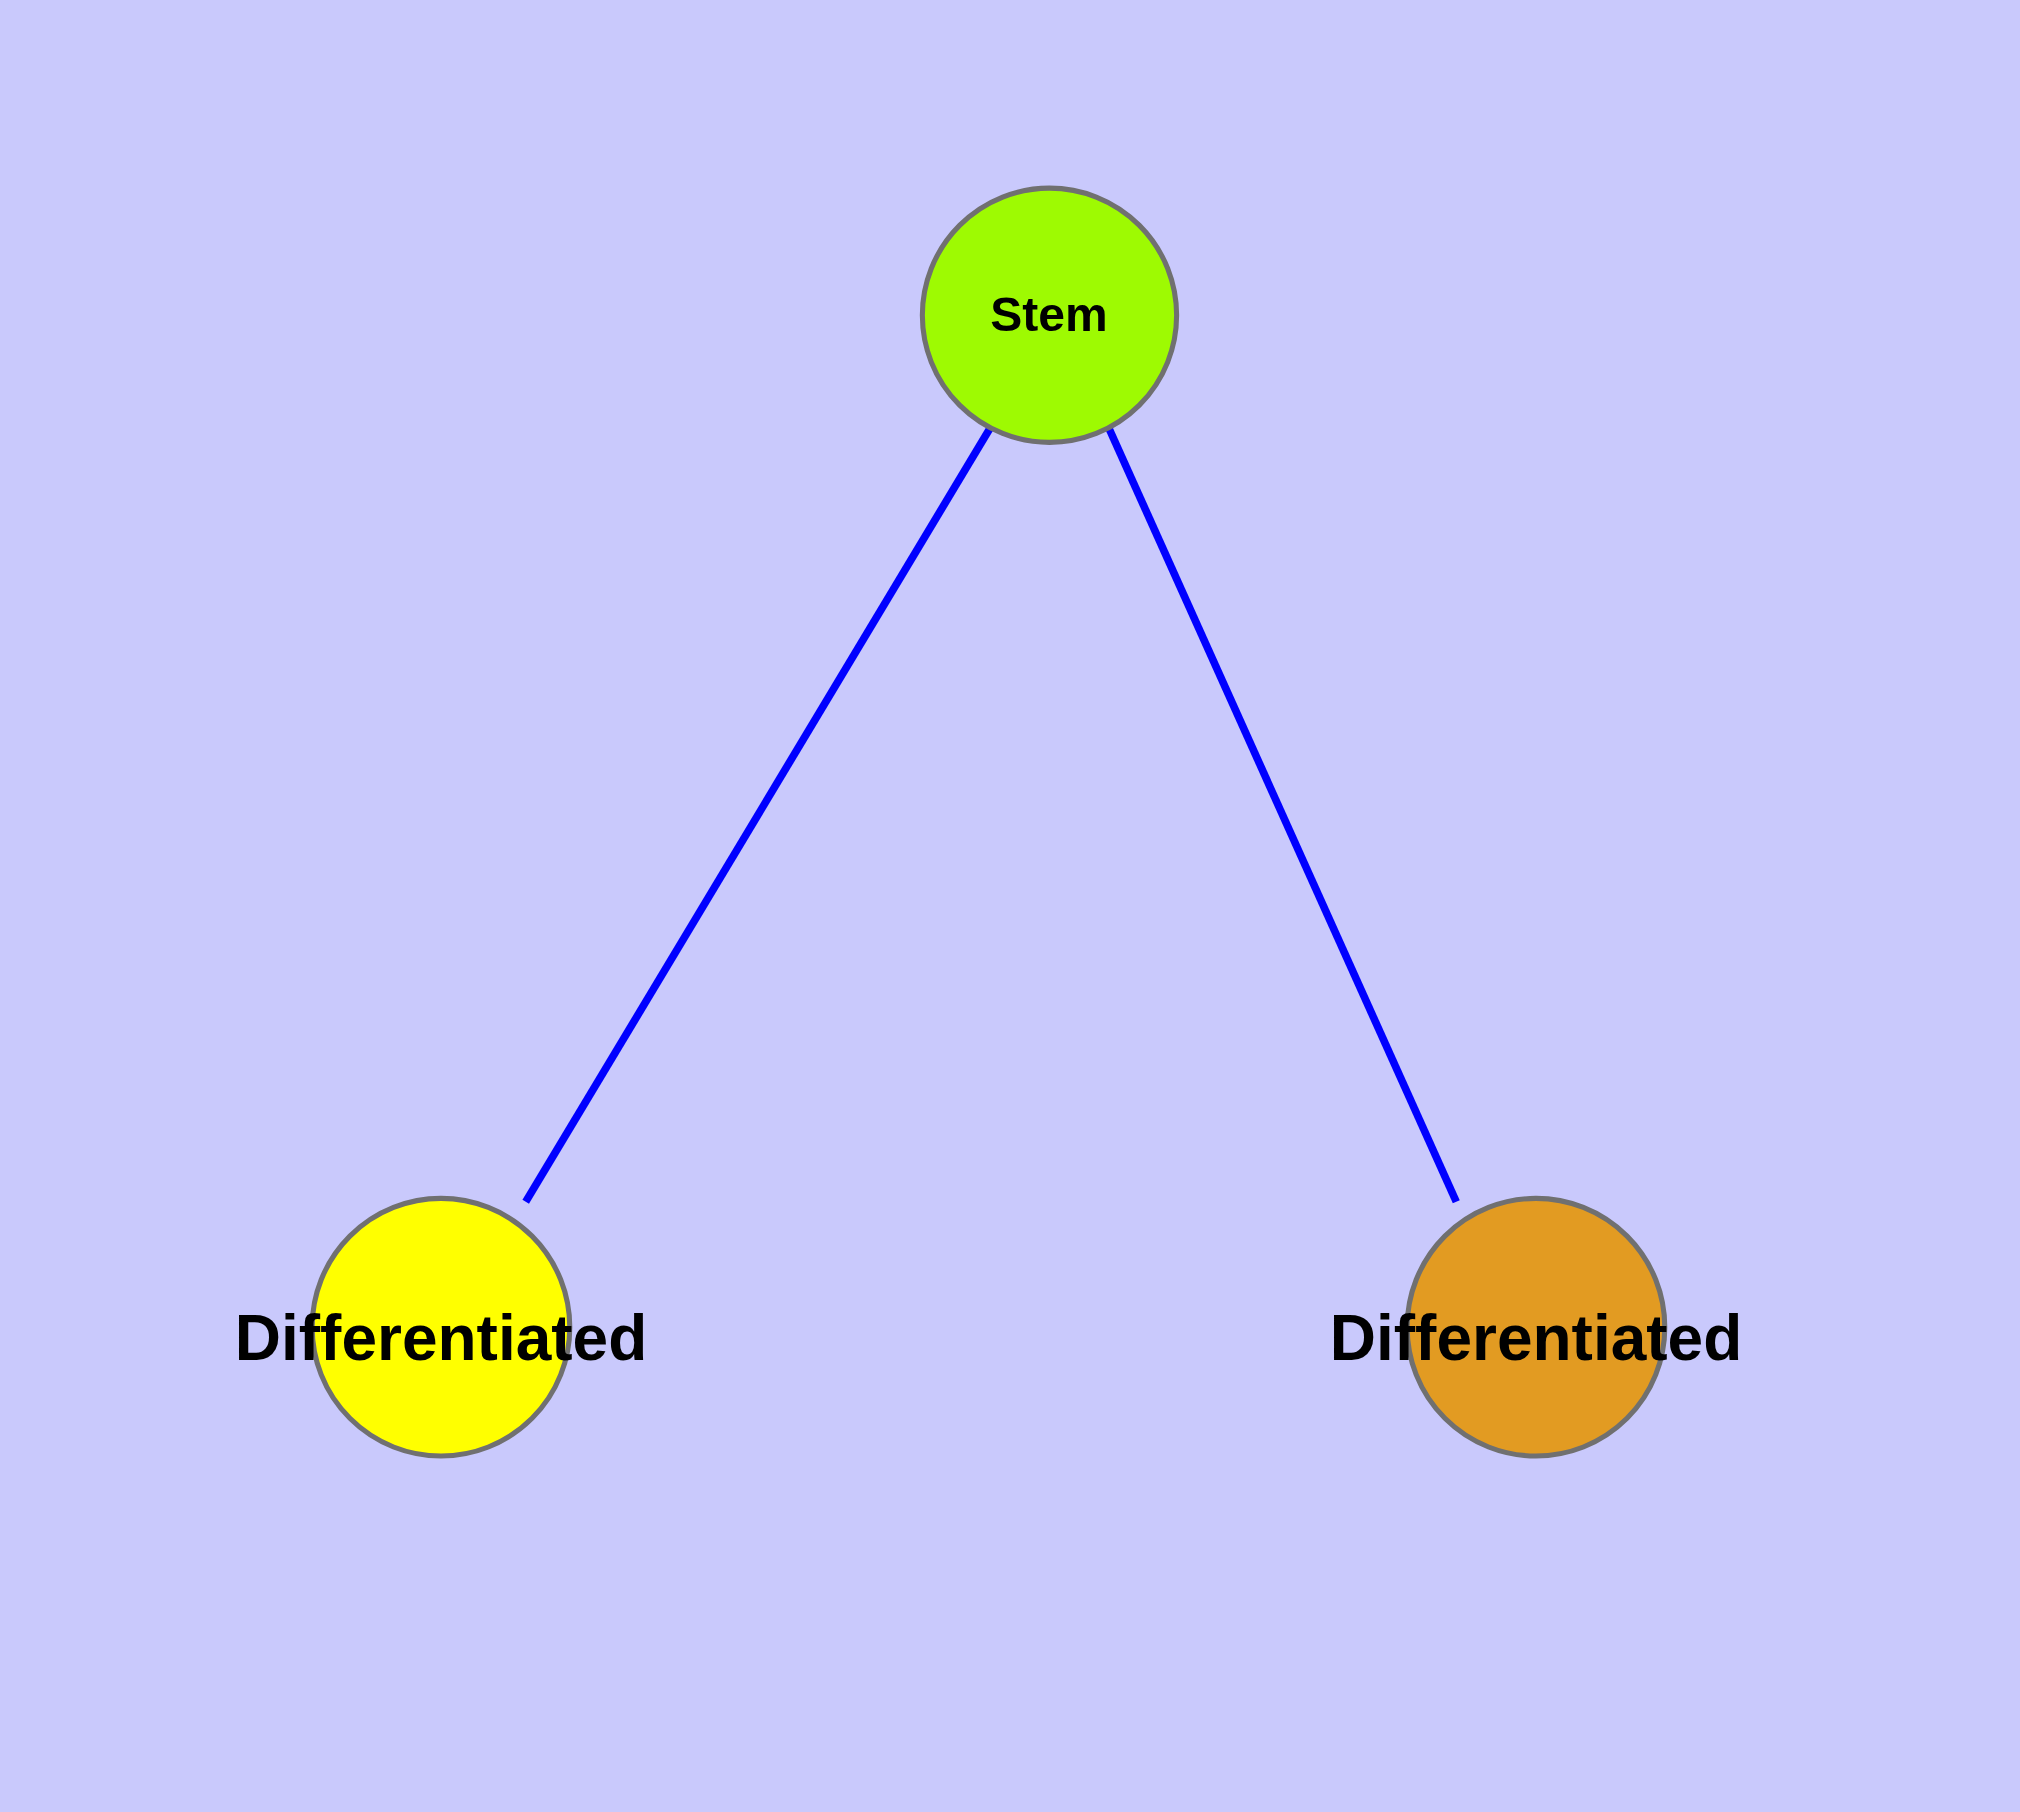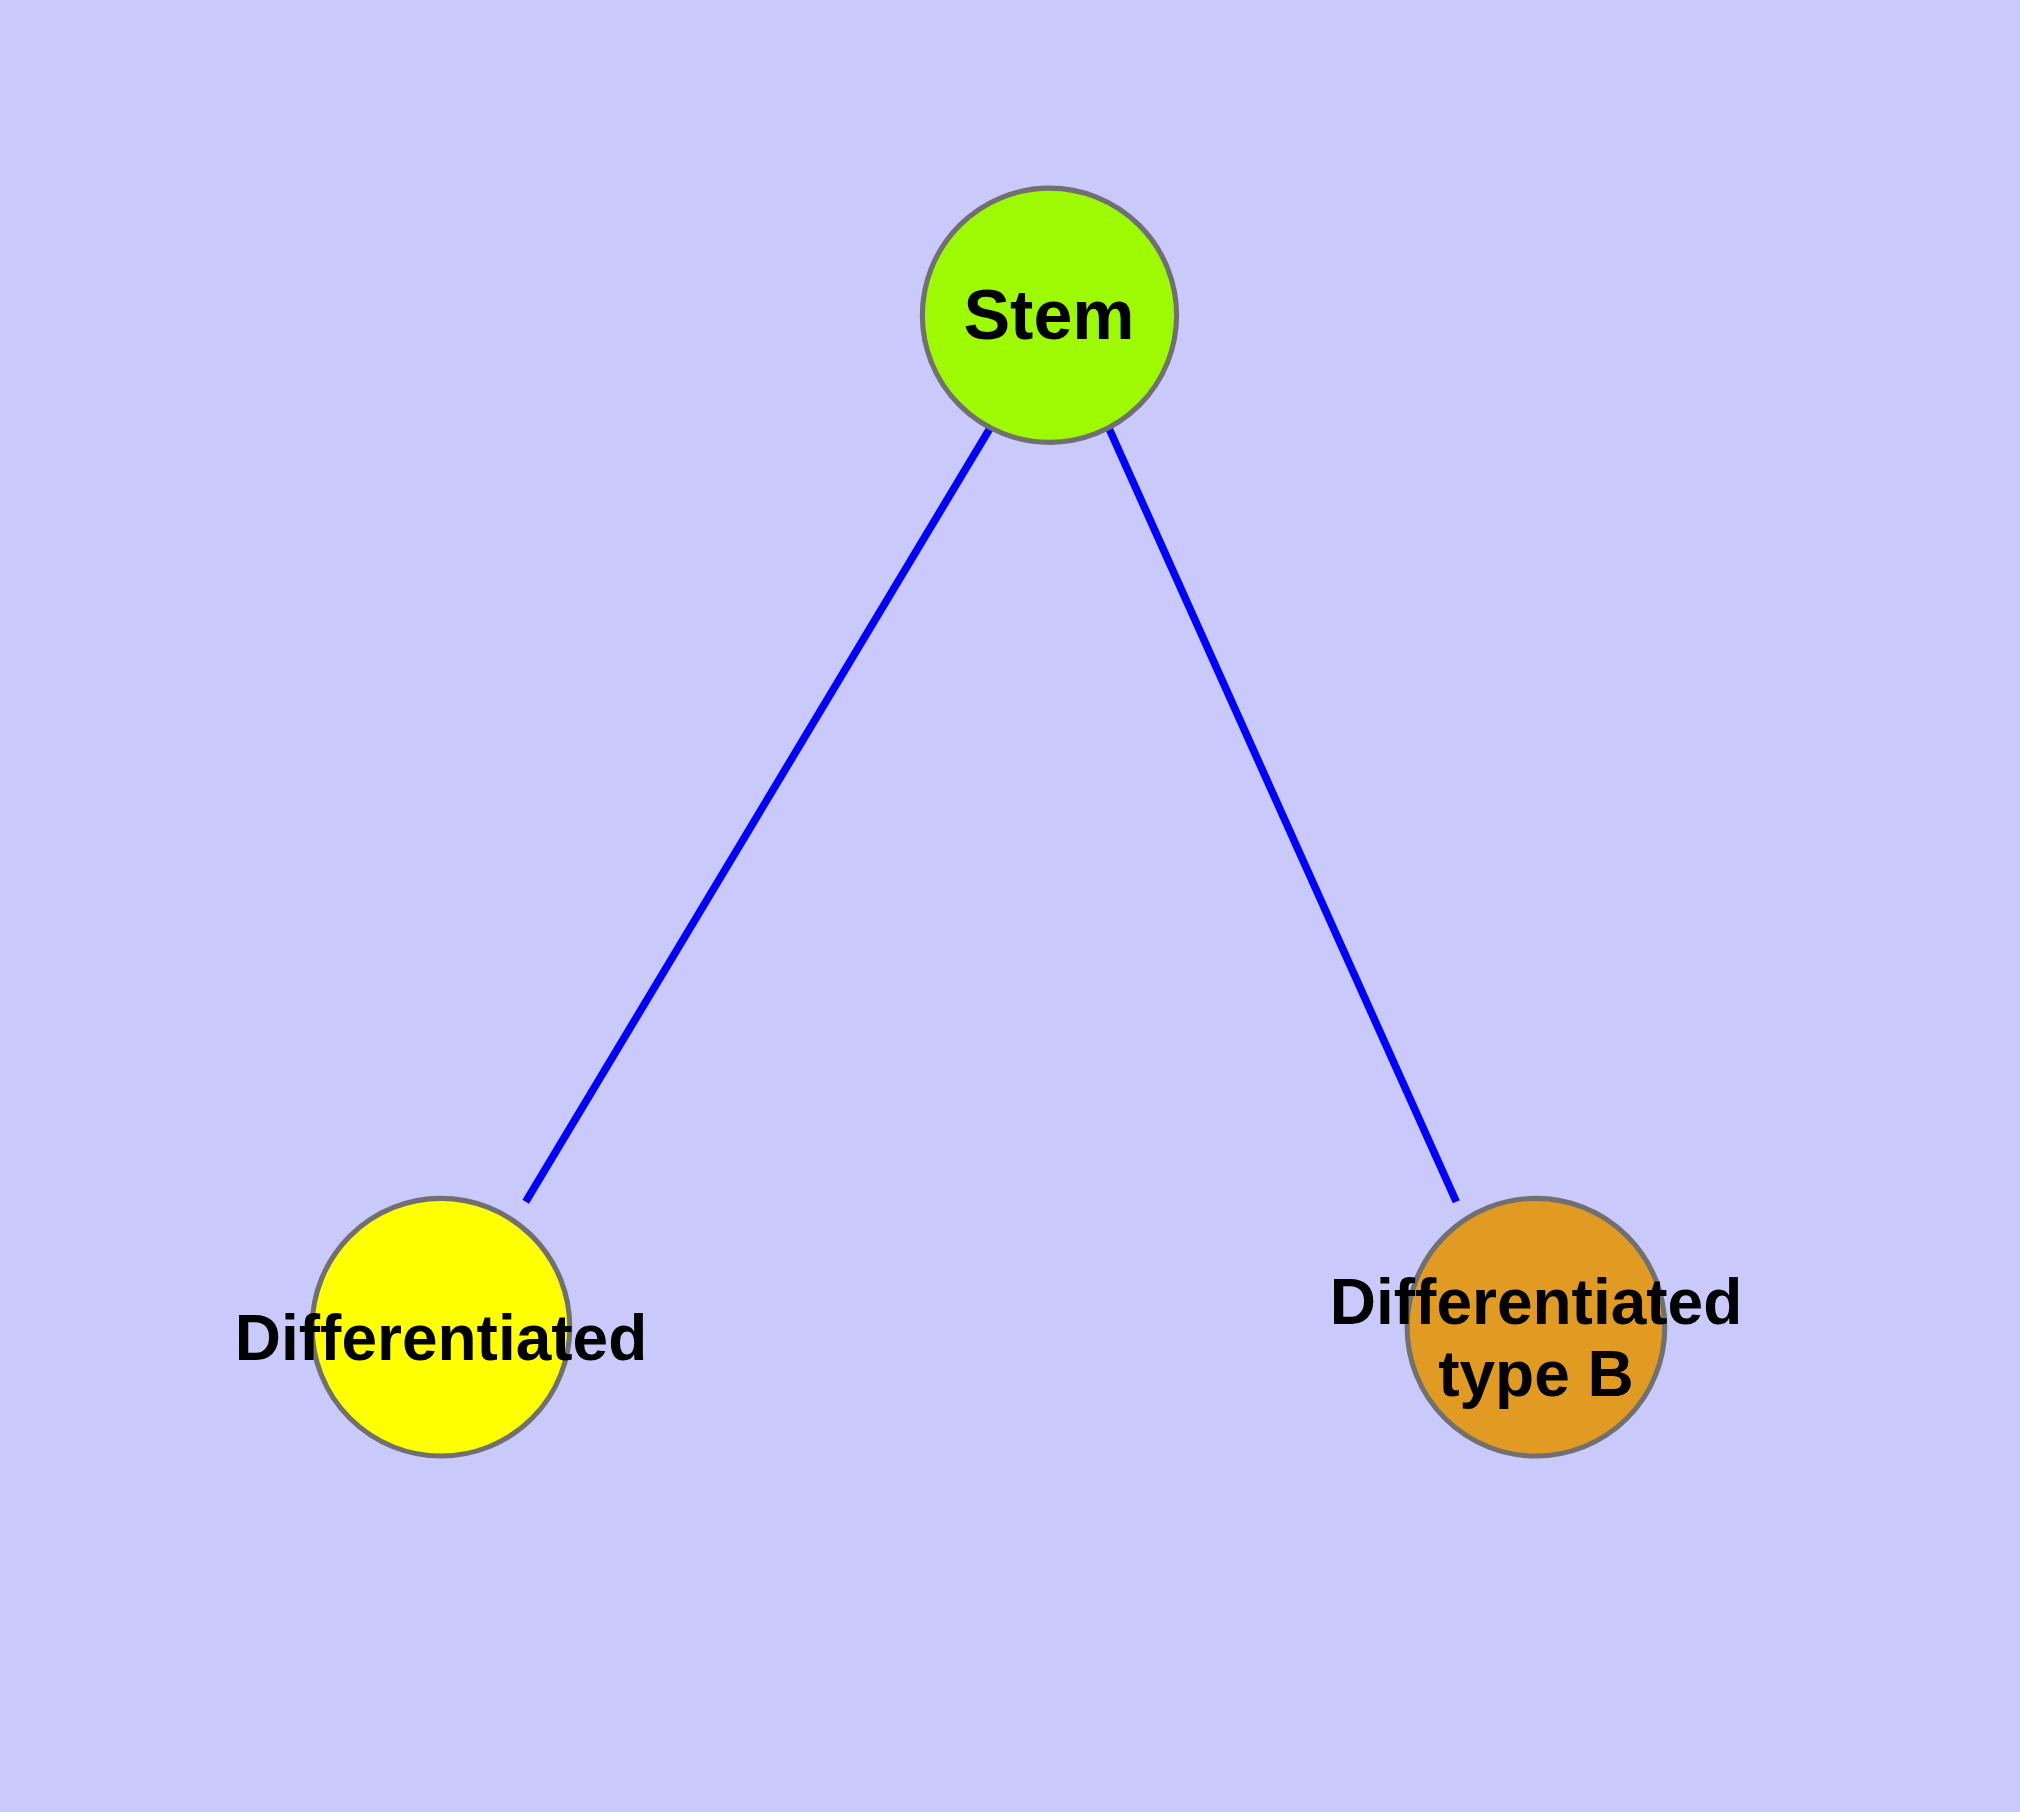--- a/index.html
+++ b/index.html
@@ -60,19 +60,19 @@
         <line x1="1308" y1="505" x2="1718" y2="1418" stroke="#0000ff" stroke-width="9" stroke-linecap="butt"></line>
       </g>
     <g id="node-layer">
         <circle cx="1238" cy="372" r="150" fill="#9efa02" stroke="#707070" stroke-width="6"></circle>
         <circle cx="520" cy="1566" r="152" fill="#ffff00" stroke="#707070" stroke-width="6"></circle>
         <circle cx="1812" cy="1566" r="152" fill="#e29b22" stroke="#707070" stroke-width="6"></circle>
       </g>
   </svg>
 
   <div id="label-layer">
-      <div class="node-label label-stem" style="left: 1049px; top: 315px; font-size: 70px;"><div>Stem</div></div>
+      <div class="node-label label-stem" style="left: 1049px; top: 315px; font-size: 48px;"><div>Stem</div></div>
       <div class="node-label label-leaf" style="left: 441px; top: 1327px; font-size: 64px;"><div>Differentiated</div></div>
-      <div class="node-label label-leaf" style="left: 1536px; top: 1327px; font-size: 64px;"><div>Differentiated</div><div>type B</div></div>
+      <div class="node-label label-leaf" style="left: 1536px; top: 1327px; font-size: 64px;"><div>Differentiated</div></div>
     </div>
 
 </div>
 
 
 </body></html>

